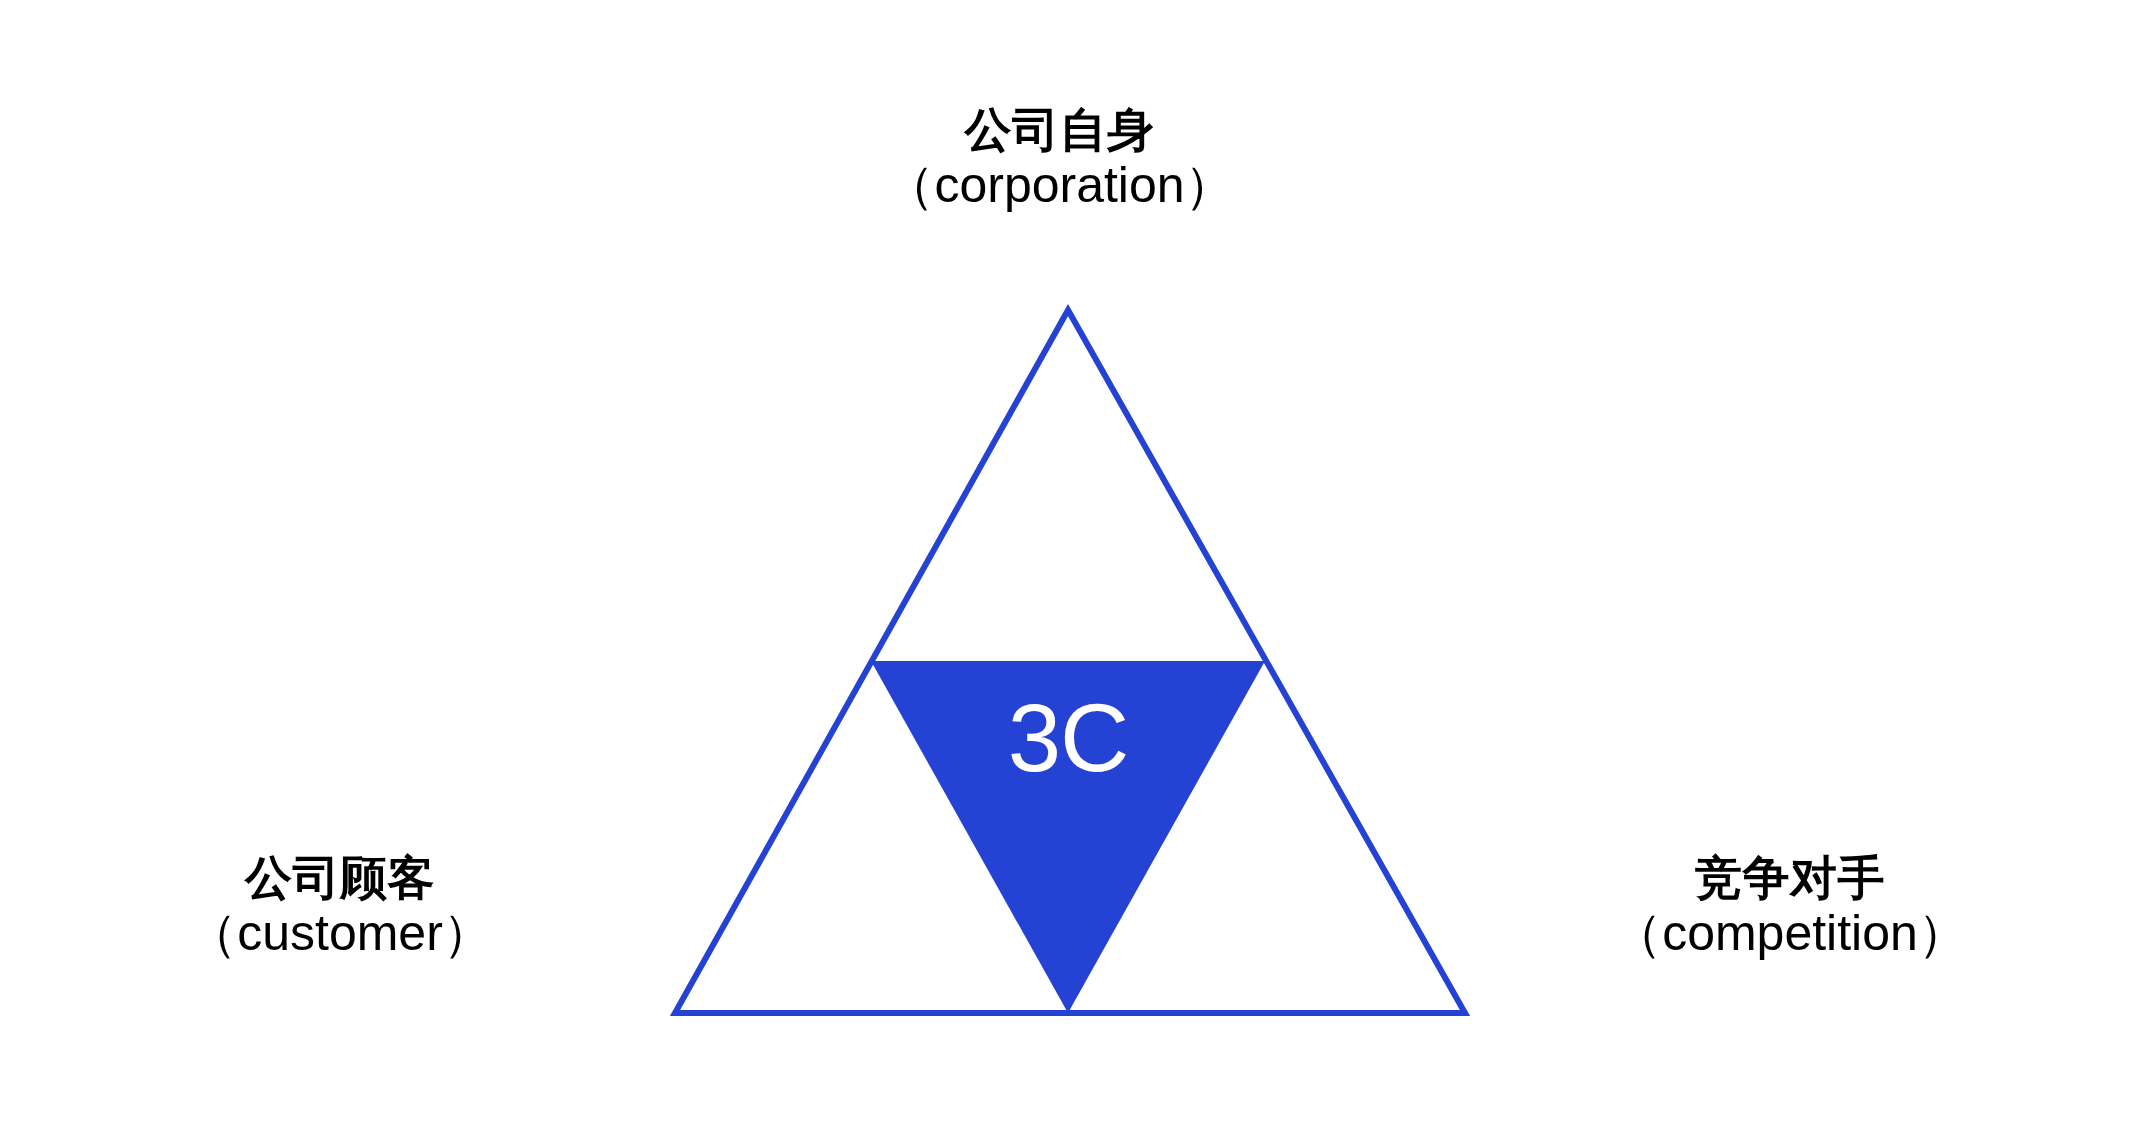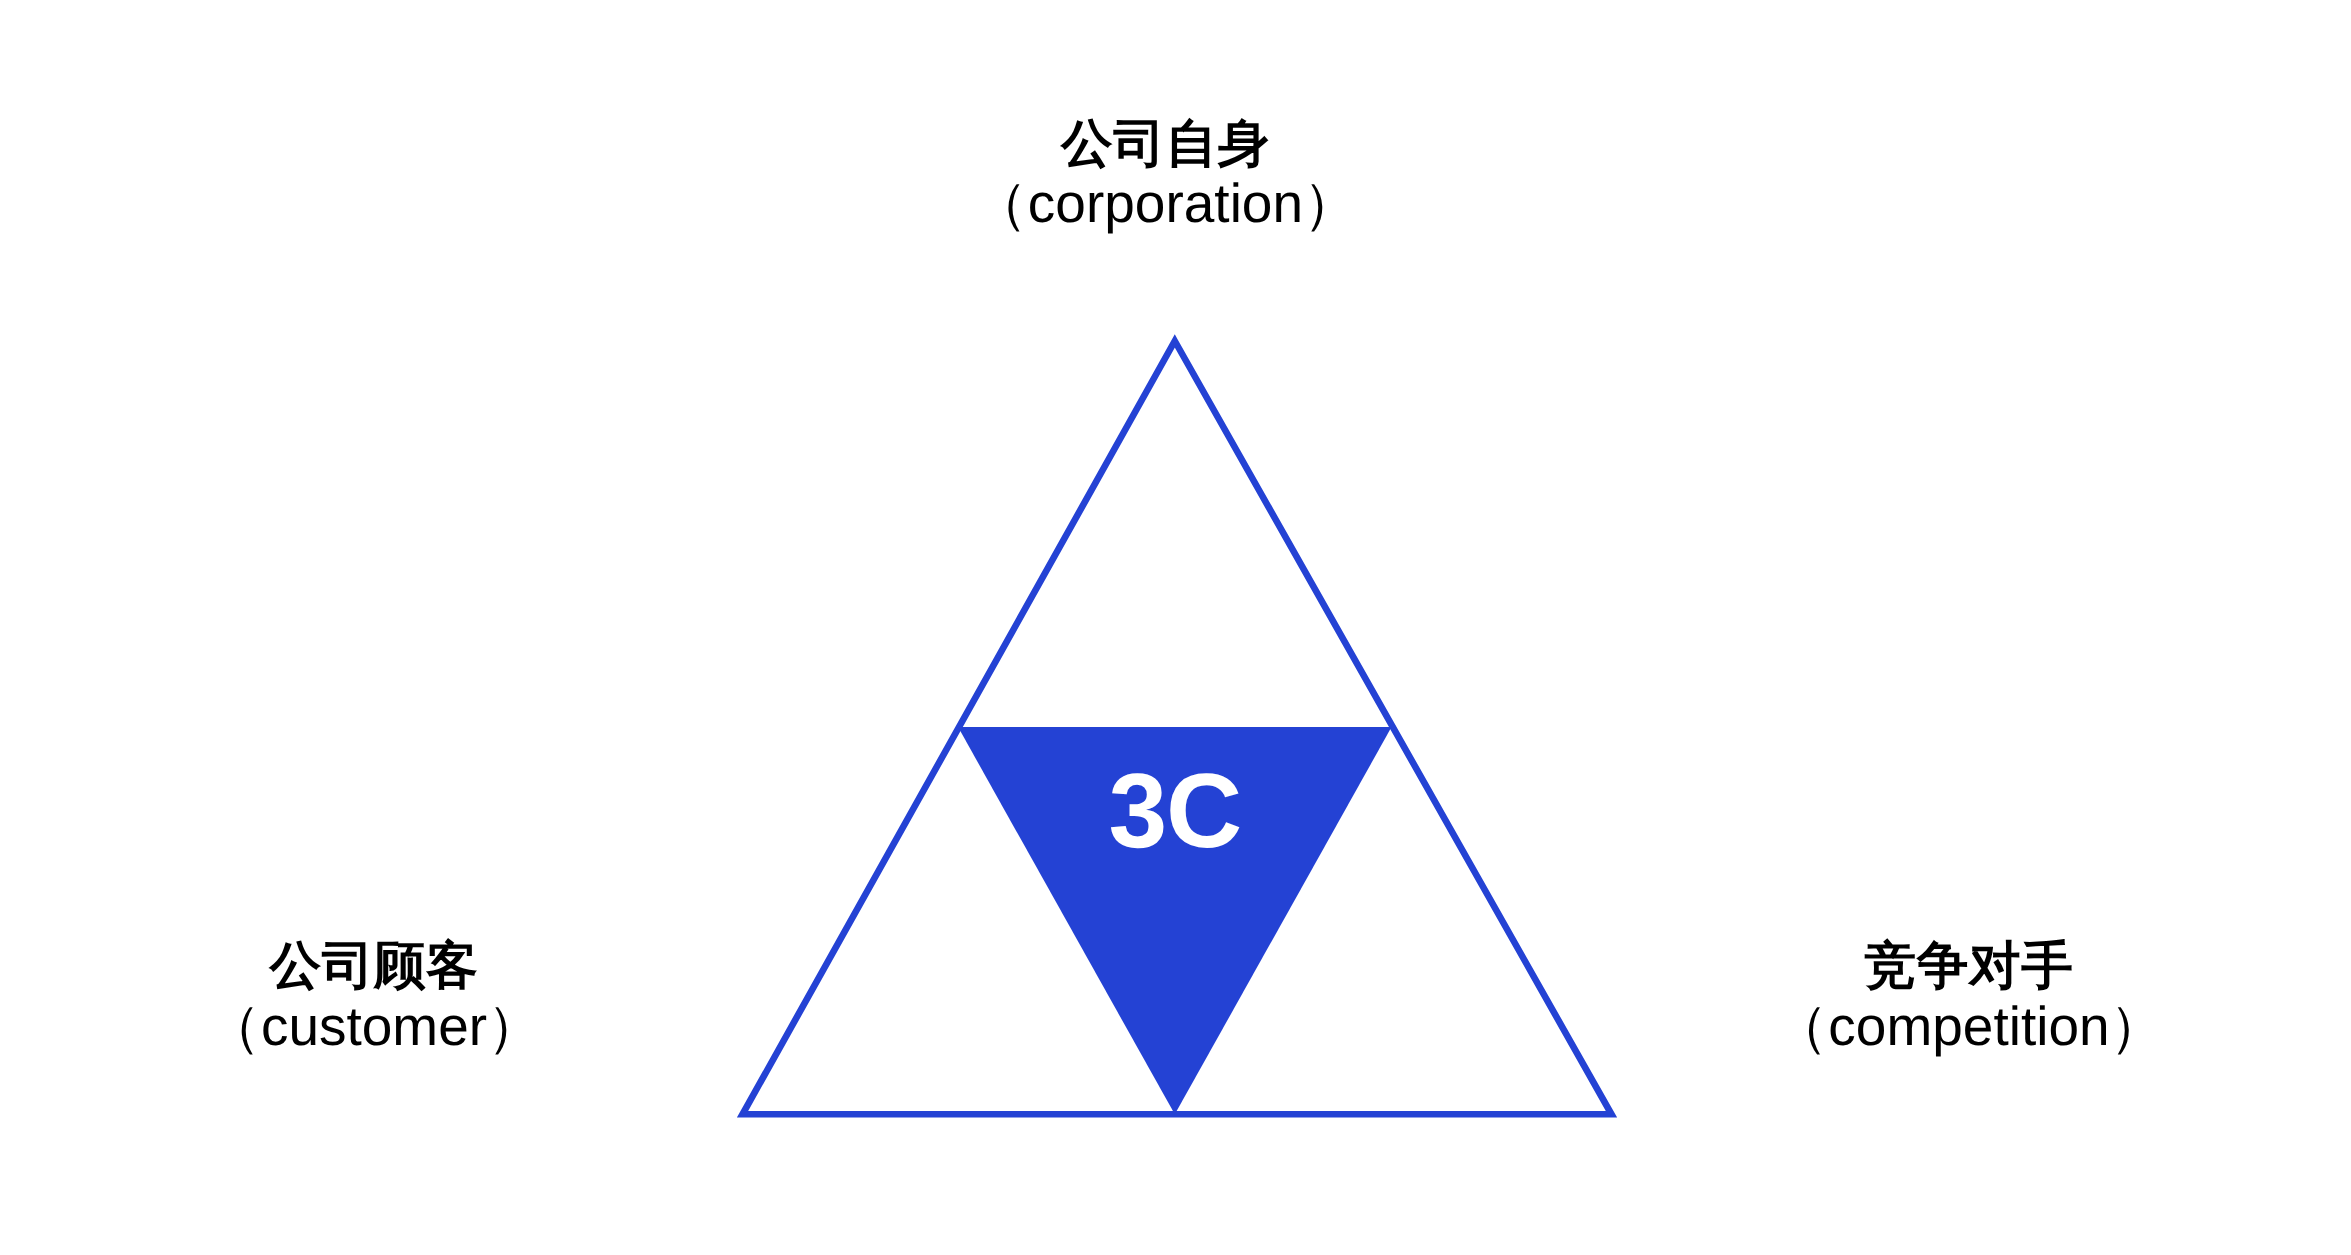--- a/index.html
+++ b/index.html
@@ -60,21 +60,21 @@
     width: 500px;
   }
   #center-text {
     position: absolute;
     left: 968px;
     top: 690px;
     width: 200px;
     text-align: center;
     color: #ffffff;
     font-size: 96px;
-    font-weight: 700;
+    font-weight: 400;
     letter-spacing: -1px;
     line-height: 1;
   }
 </style>
 </head>
 <body>
 
 <div id="canvas" style="background: rgb(255, 255, 255);">
 
   <svg id="diagram-svg" viewBox="0 0 2137 1141" xmlns="http://www.w3.org/2000/svg">

